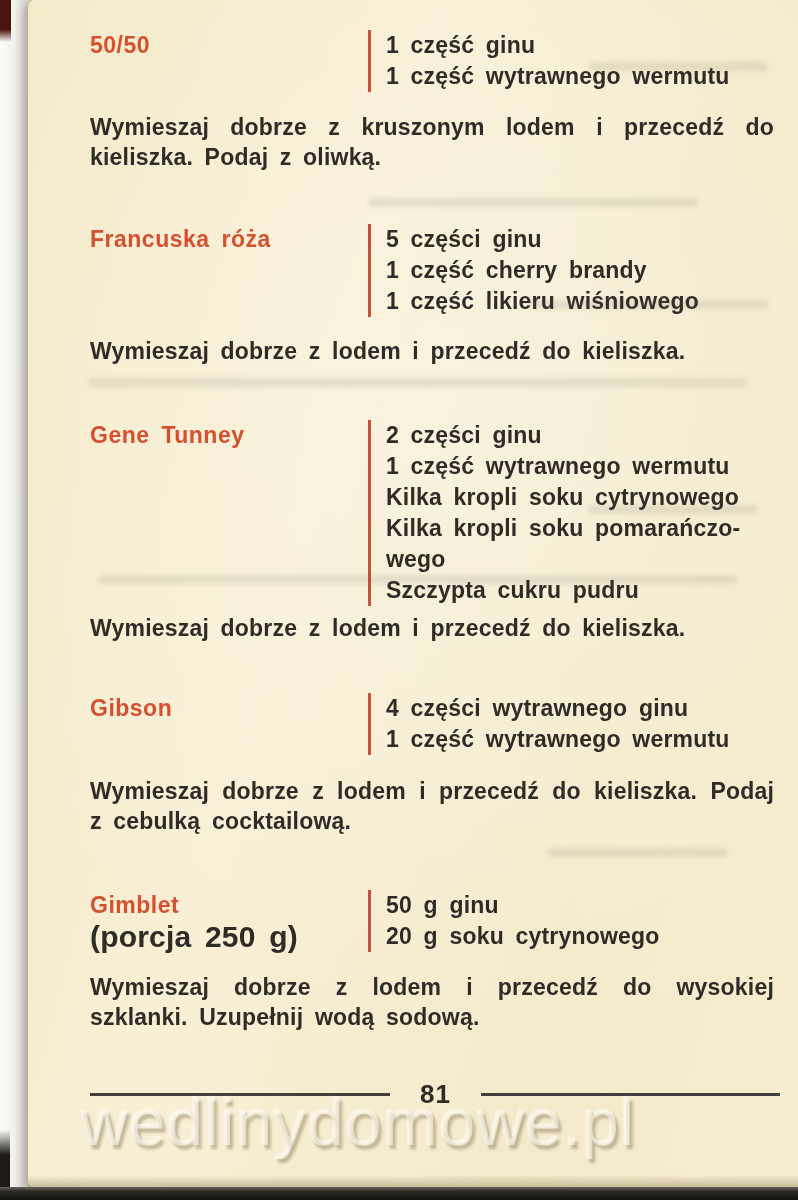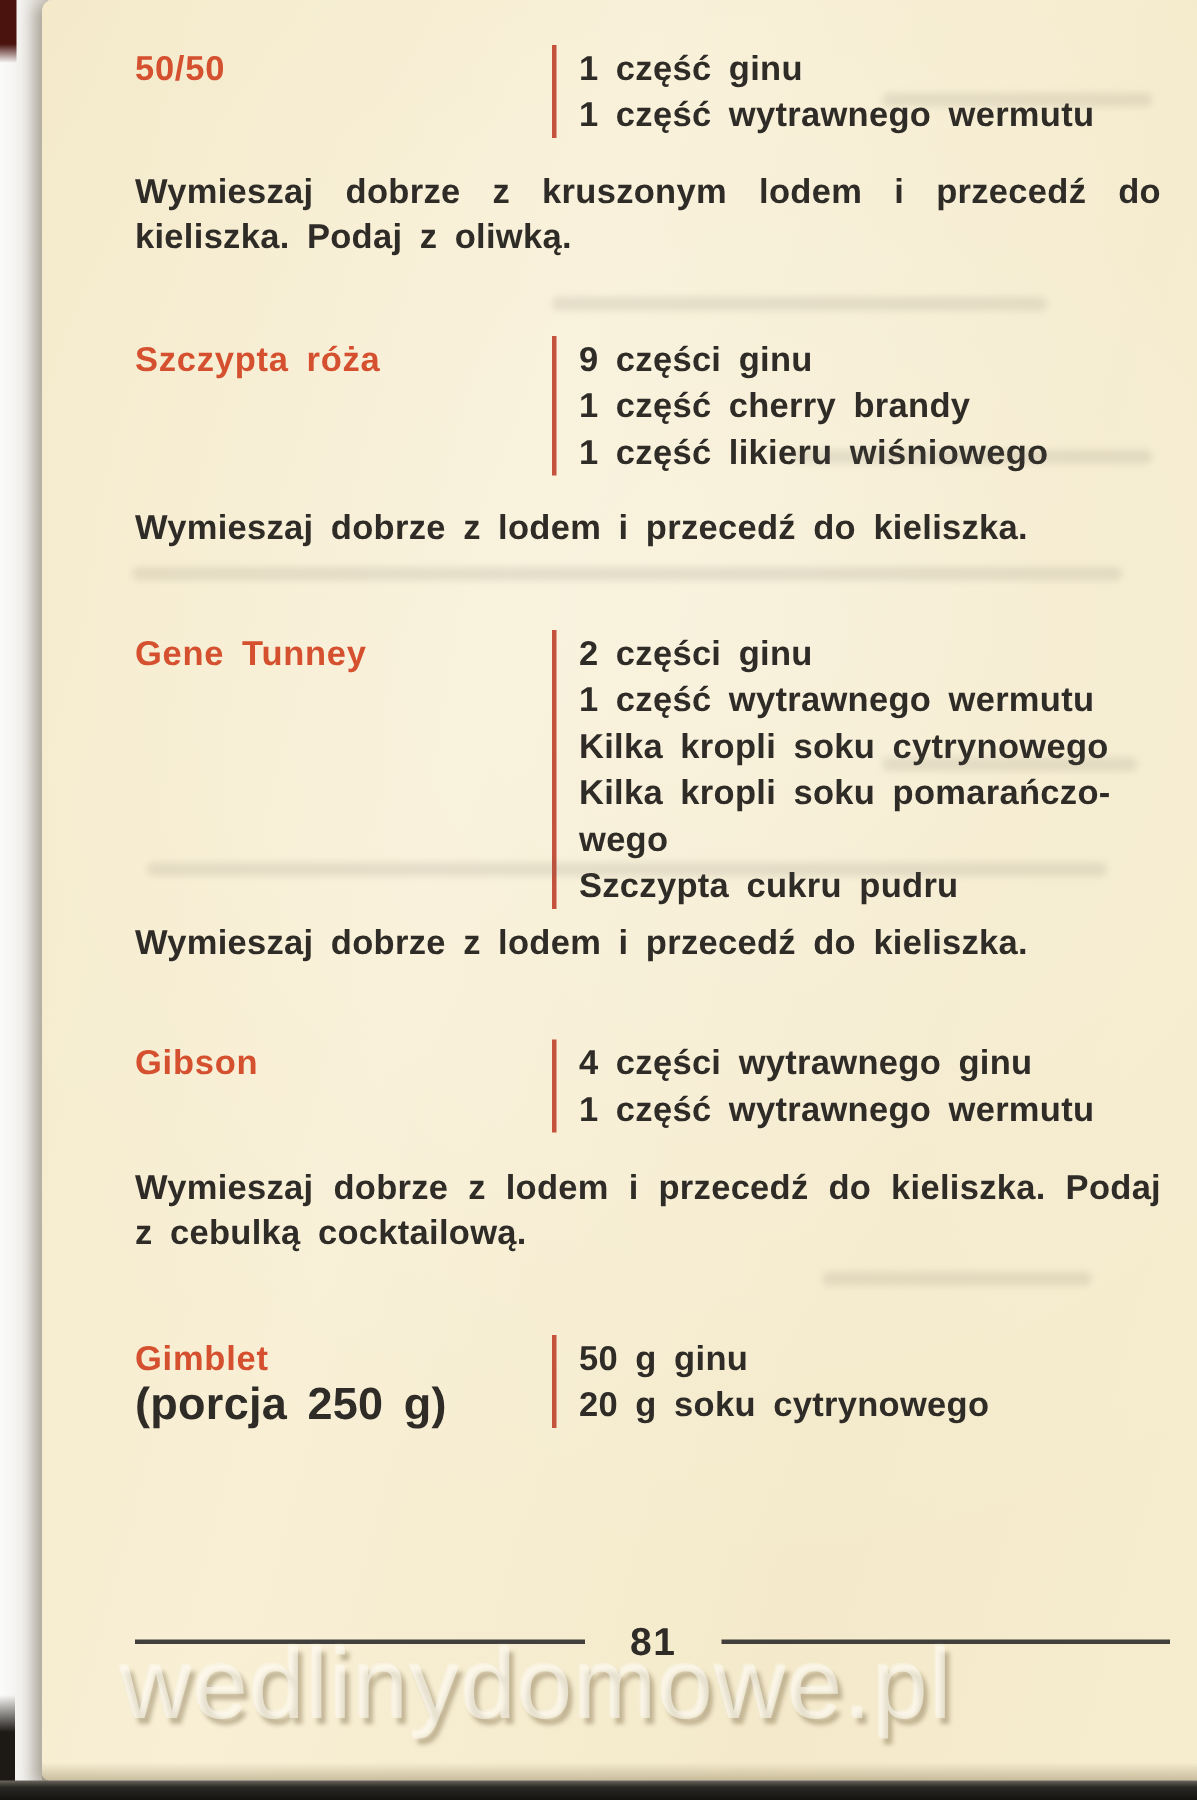--- a/index.html
+++ b/index.html
@@ -109,24 +109,24 @@
       </div>
       <div class="ingredients">
         <div class="ing">1 część ginu</div>
         <div class="ing">1 część wytrawnego wermutu</div>
       </div>
     </section>
     <p class="instructions" style="top:112px">Wymieszaj dobrze z kruszonym lodem i przecedź do kieliszka. Podaj z oliwką.</p>
 
     <section class="recipe" style="top:224px">
       <div class="recipe-head">
-        <h2 class="rname">Szczypta róża</h2>
+        <h2 class="rname">Francuska róża</h2>
       </div>
       <div class="ingredients">
-        <div class="ing">9 części ginu</div>
+        <div class="ing">5 części ginu</div>
         <div class="ing">1 część cherry brandy</div>
         <div class="ing">1 część likieru wiśniowego</div>
       </div>
     </section>
     <p class="instructions" style="top:336px">Wymieszaj dobrze z lodem i przecedź do kieliszka.</p>
 
     <section class="recipe" style="top:420px">
       <div class="recipe-head">
         <h2 class="rname">Gene Tunney</h2>
       </div>
@@ -154,20 +154,21 @@
     <section class="recipe" style="top:890px">
       <div class="recipe-head">
         <h2 class="rname">Gimblet</h2>
         <div class="rsub">(porcja 250 g)</div>
       </div>
       <div class="ingredients">
         <div class="ing">50 g ginu</div>
         <div class="ing">20 g soku cytrynowego</div>
       </div>
     </section>
+    <p class="instructions" style="top:972px">Wymieszaj dobrze z lodem i przecedź do wysokiej szklanki. Uzupełnij wodą sodową.</p>
 
     <div class="footer">
       <div class="rule rule-left"></div>
       <div class="page-num">81</div>
       <div class="rule rule-right"></div>
     </div>
 
     <div class="watermark">wedlinydomowe.pl</div>
 
     <div class="smudge" style="left:560px; top:62px;  width:180px;"></div>

